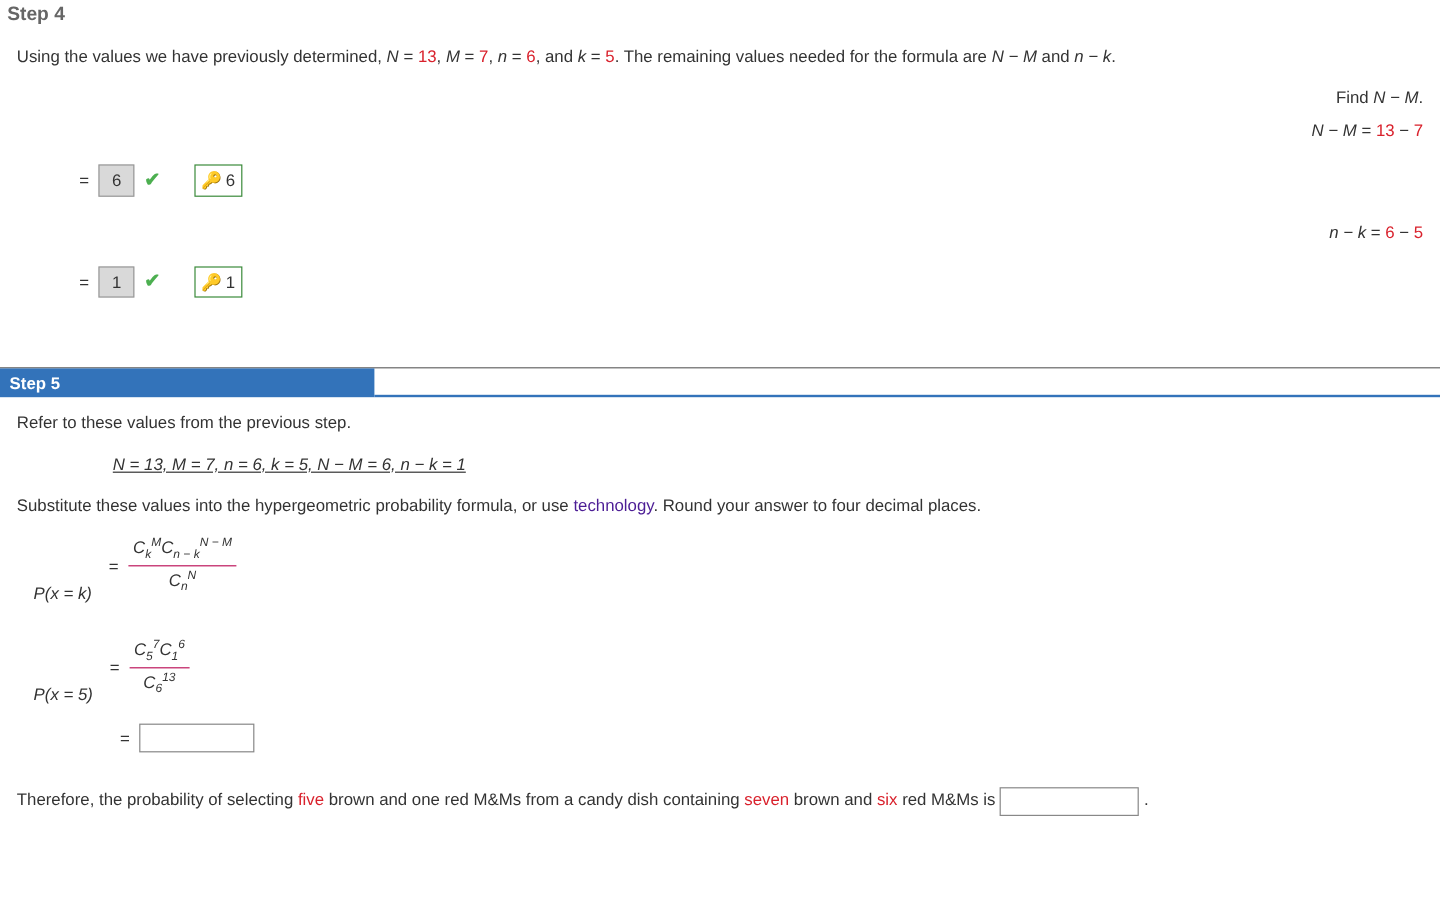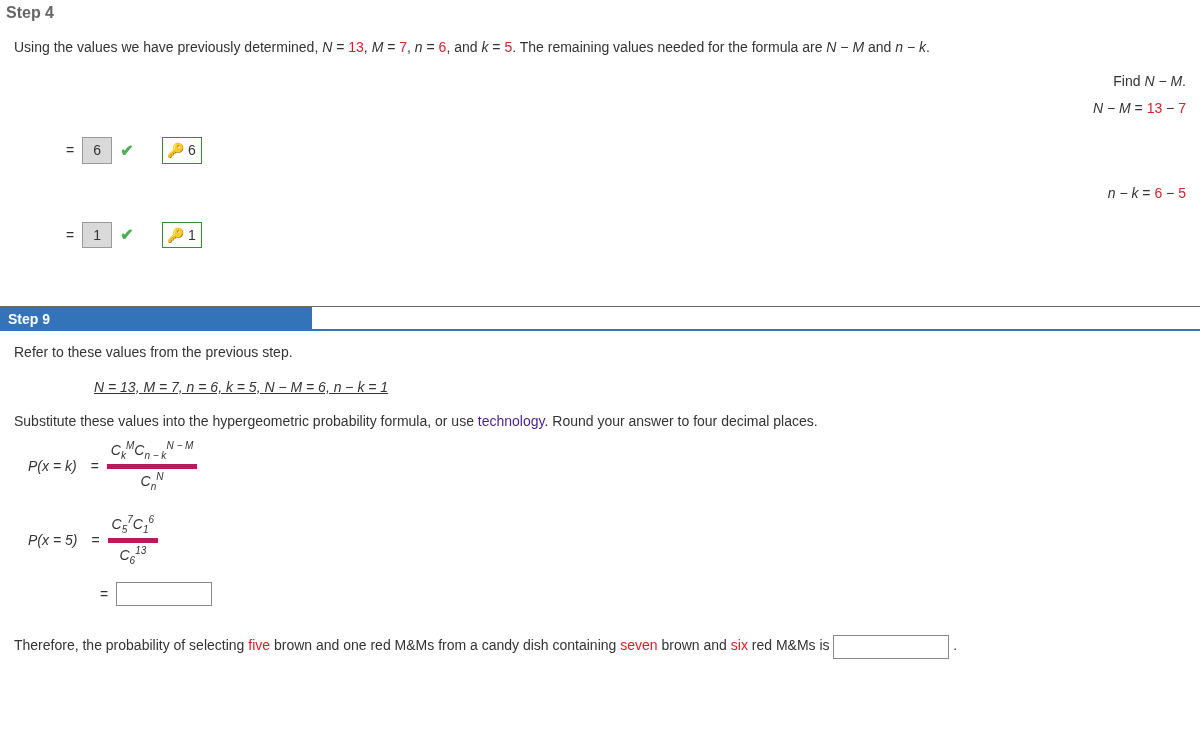--- a/index.html
+++ b/index.html
@@ -89,40 +89,41 @@
   }
   .input-small { width: 90px; }
   .input-med { width: 110px; }
   .frac {
     display: inline-block;
     vertical-align: middle;
     text-align: center;
   }
   .frac .num {
     display: block;
-    border-bottom: 5px solid #be185d;
+    border-bottom: 1px solid #be185d;
     padding: 0 4px;
   }
   .frac .den {
     display: block;
     padding: 0 4px;
   }
   .comb {
     font-style: italic;
   }
   .sub { font-size: 10px; vertical-align: sub; font-style: italic;}
   .sup { font-size: 10px; vertical-align: super; font-style: italic;}
   .formula-row {
     display: flex;
     align-items: center;
     margin: 6px 0 6px 14px;
   }
   .lhs {
     font-style: italic;
     margin-right: 6px;
+    margin-top: 44px;
   }
   .centered-eqs {
     padding-left: 80px;
     margin: 12px 0;
     text-decoration: underline;
   }
 </style>
 </head>
 <body>
 
@@ -168,21 +169,21 @@
       <span class="key-icon">🔑</span>
       <span>1</span>
     </span>
   </div>
 </div>
 
 <div style="height:30px"></div>
 
 <div class="step-header-row">
   <div class="step-header-active">
-    <span>Step 9</span>
+    <span>Step 5</span>
   </div>
   <div class="step-header-rest"></div>
 </div>
 
 <div class="content">
   <div>Refer to these values from the previous step.</div>
   <div class="centered-eqs italic">N = 13, M = 7, n = 6, k = 5, N − M = 6, n − k = 1</div>
 
   <div>
     <span>Substitute these values into the hypergeometric probability formula, or use </span><span class="blue">technology</span><span>. Round your answer to four decimal places.</span>

